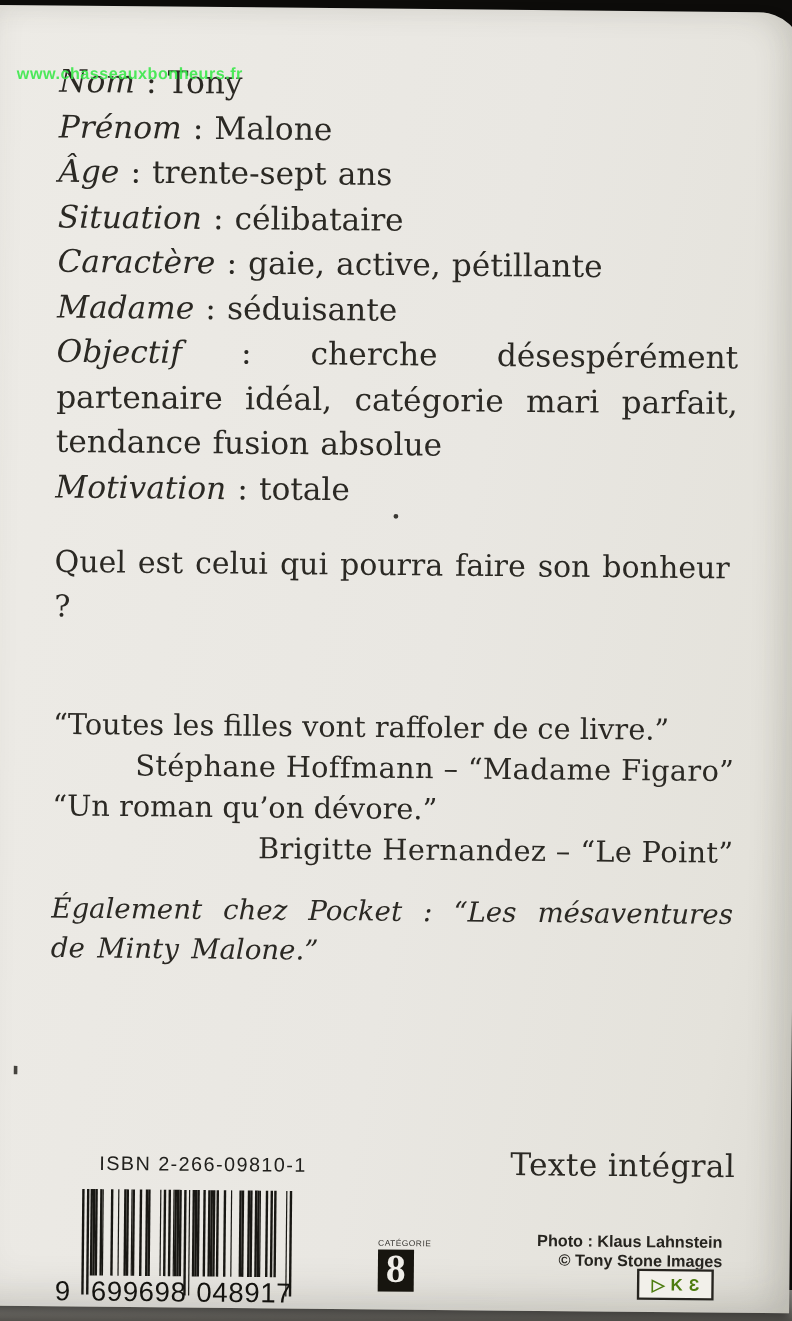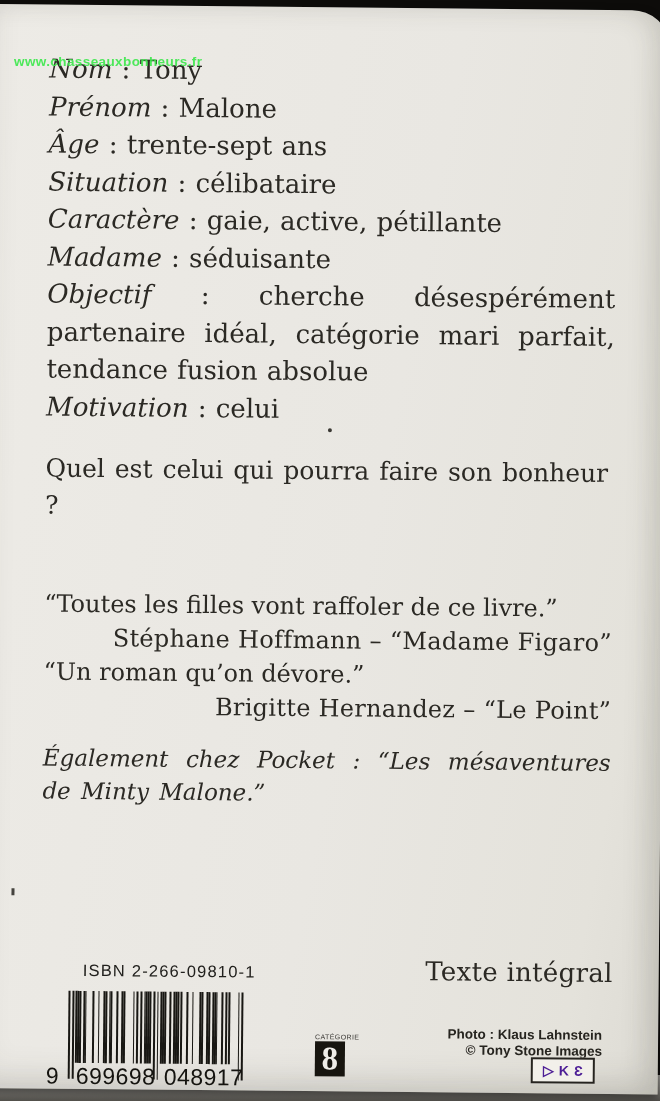--- a/index.html
+++ b/index.html
@@ -42,21 +42,21 @@
   .badge{position:absolute;left:333px;top:1026px;width:30px;text-align:center;}
   .badge-label{font-family:"Liberation Sans",sans-serif;font-size:7px;letter-spacing:.4px;color:#3a3834;display:block;}
   .badge-square{margin-top:1px;width:30px;height:35px;background:#17150f;color:#efede8;
     font-family:"Liberation Serif",serif;font-weight:bold;font-size:33px;line-height:35px;text-align:center;}
   .edition{position:absolute;right:46px;top:948px;font-size:26px;letter-spacing:.3px;}
   .credits{position:absolute;right:56px;top:1018px;text-align:right;
     font-family:"Liberation Sans",sans-serif;font-weight:bold;font-size:13.5px;line-height:16px;color:#26241f;}
   .logo-box{position:absolute;right:63px;top:1048px;min-width:40px;height:22px;padding:0 5px;
     border:2px solid #26241f;display:flex;align-items:center;justify-content:center;
     font-family:"Liberation Sans",sans-serif;font-size:14px;font-weight:bold;letter-spacing:5px;
-    color:#4c1d95;background:#f2f0ea;text-indent:5px;}
+    color:#4d7c0f;background:#f2f0ea;text-indent:5px;}
   .watermark{position:absolute;left:14px;top:54px;z-index:3;
     font-family:"Liberation Sans",sans-serif;font-weight:bold;font-size:13.5px;
     color:#3ce84c;opacity:.9;letter-spacing:.4px;}
 </style>
 </head>
 <body>
 
 <div class="photo">
 
   <div class="floor"></div>
@@ -64,21 +64,21 @@
   <div class="cover">
     <div class="content">
 
       <p class="spec"><span class="lab">Nom</span><span class="sep"> : </span><span>Tony</span></p>
       <p class="spec"><span class="lab">Prénom</span><span class="sep"> : </span><span>Malone</span></p>
       <p class="spec"><span class="lab">Âge</span><span class="sep"> : </span><span>trente-sept ans</span></p>
       <p class="spec"><span class="lab">Situation</span><span class="sep"> : </span><span>célibataire</span></p>
       <p class="spec"><span class="lab">Caractère</span><span class="sep"> : </span><span>gaie, active, pétillante</span></p>
       <p class="spec"><span class="lab">Madame</span><span class="sep"> : </span><span>séduisante</span></p>
       <p class="spec"><span class="lab">Objectif</span><span class="sep"> : </span><span>cherche désespérément partenaire idéal, catégorie mari parfait, tendance fusion absolue</span></p>
-      <p class="spec"><span class="lab">Motivation</span><span class="sep"> : </span><span>celui</span></p>
+      <p class="spec"><span class="lab">Motivation</span><span class="sep"> : </span><span>totale</span></p>
 
       <p class="tagline">Quel est celui qui pourra faire son bonheur ?</p>
 
       <div class="reviews">
         <p class="quote">“Toutes les filles vont raffoler de ce livre.”</p>
         <p class="attrib">Stéphane Hoffmann – “Madame Figaro”</p>
         <p class="quote">“Un roman qu’on dévore.”</p>
         <p class="attrib">Brigitte Hernandez – “Le Point”</p>
       </div>
 

